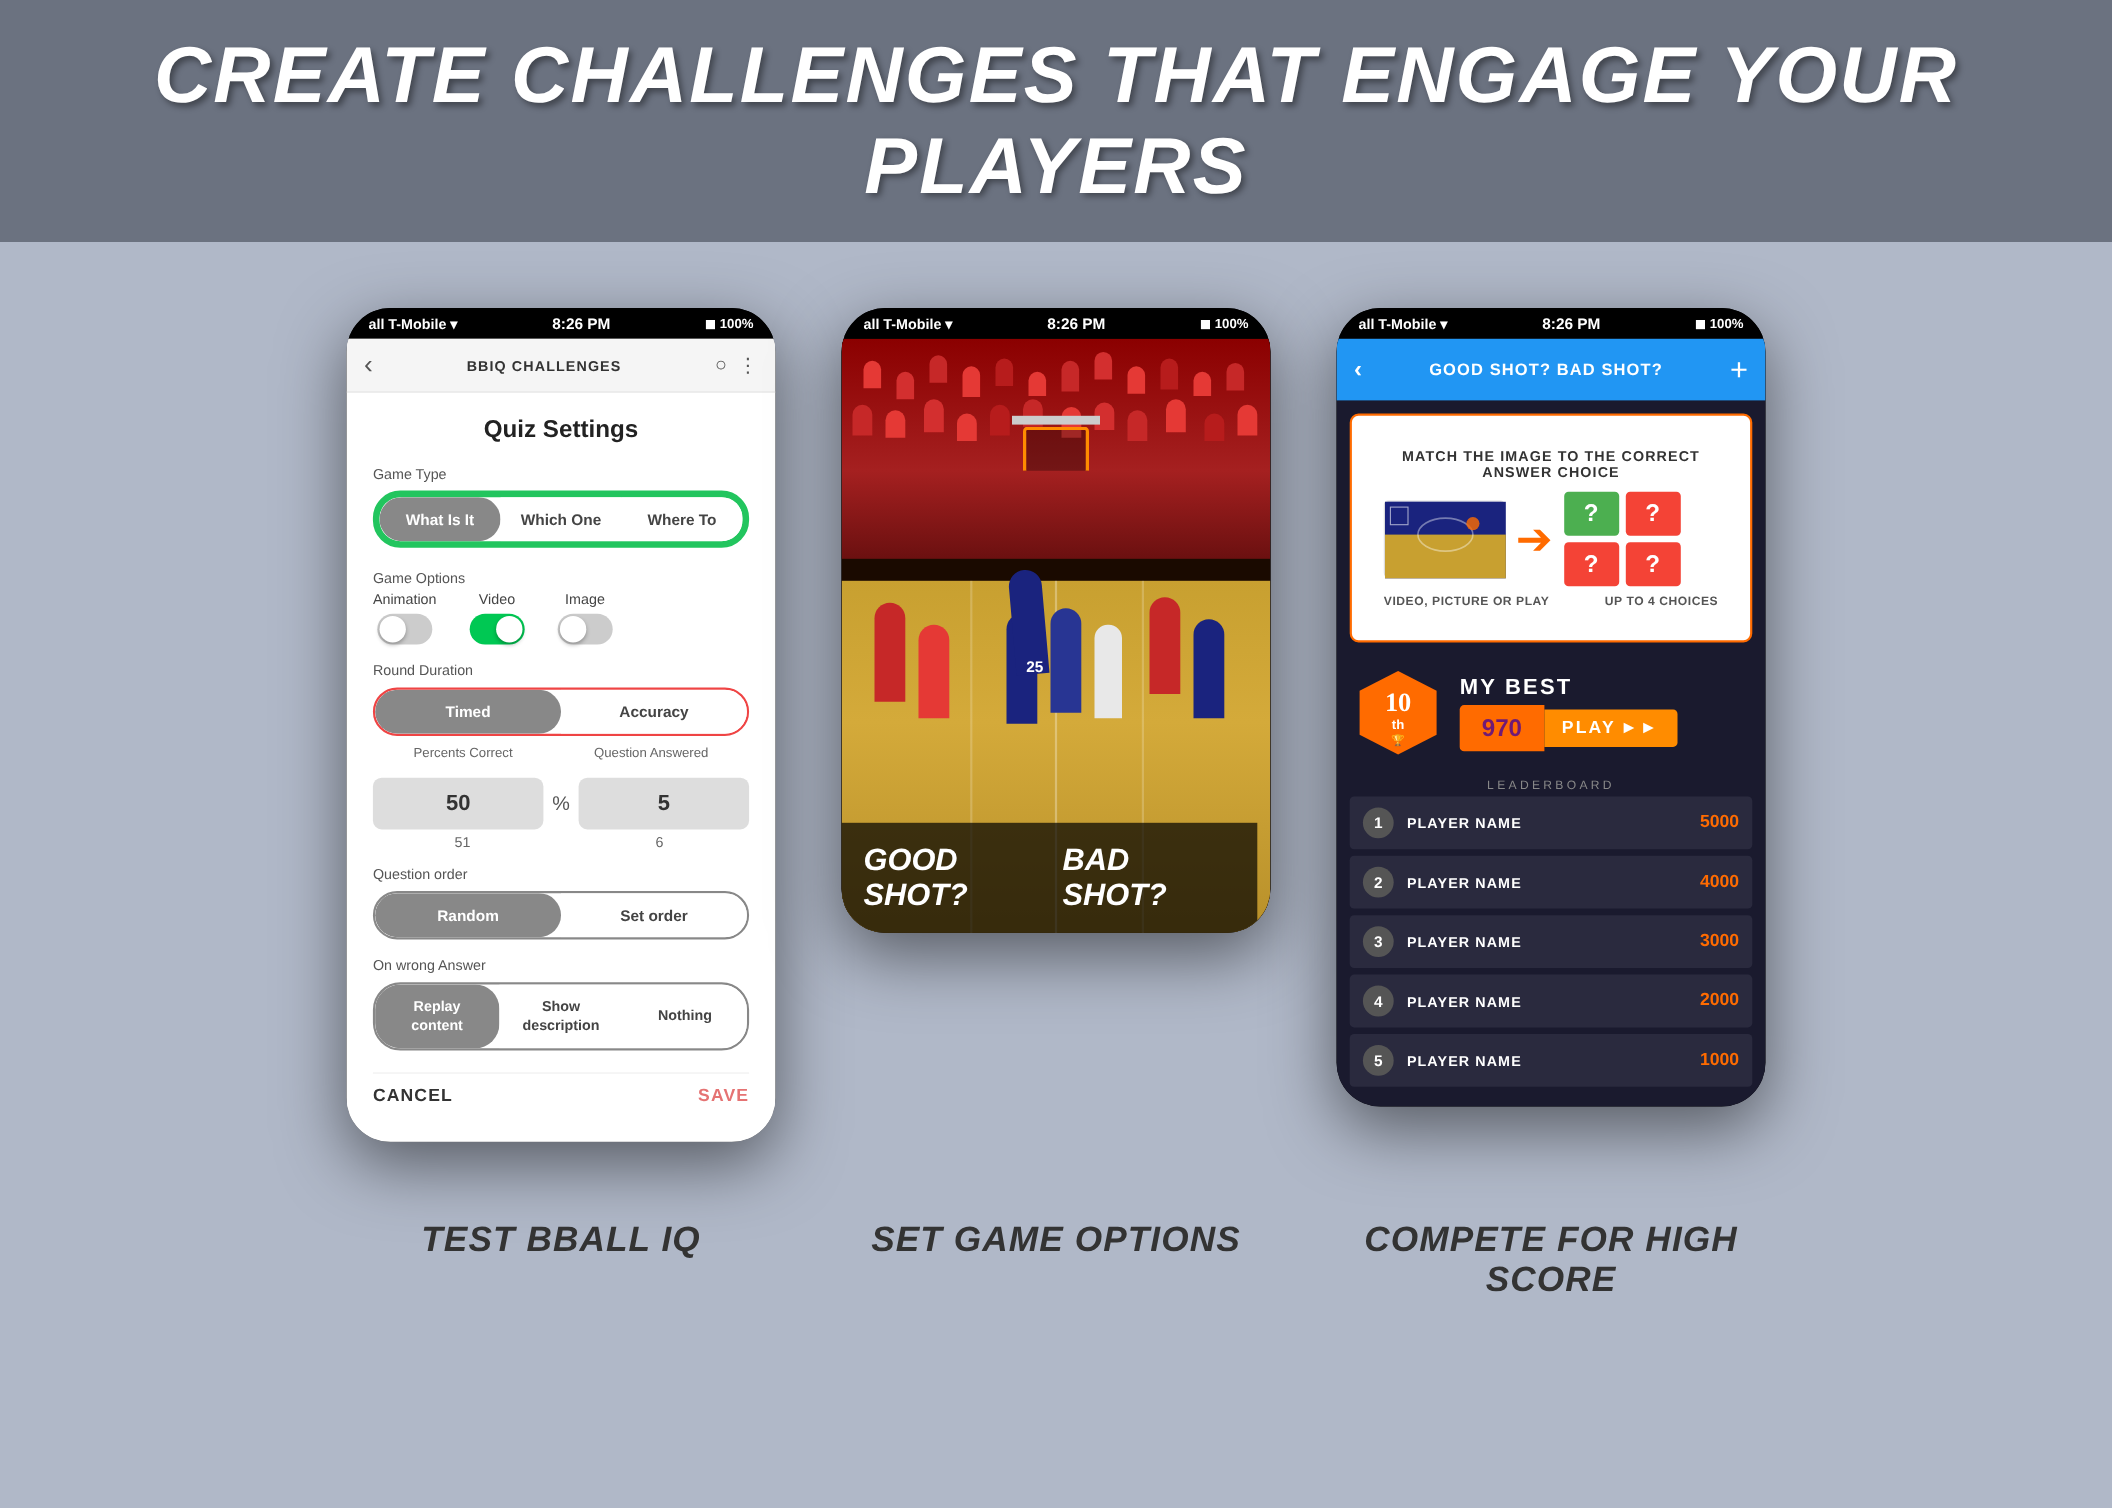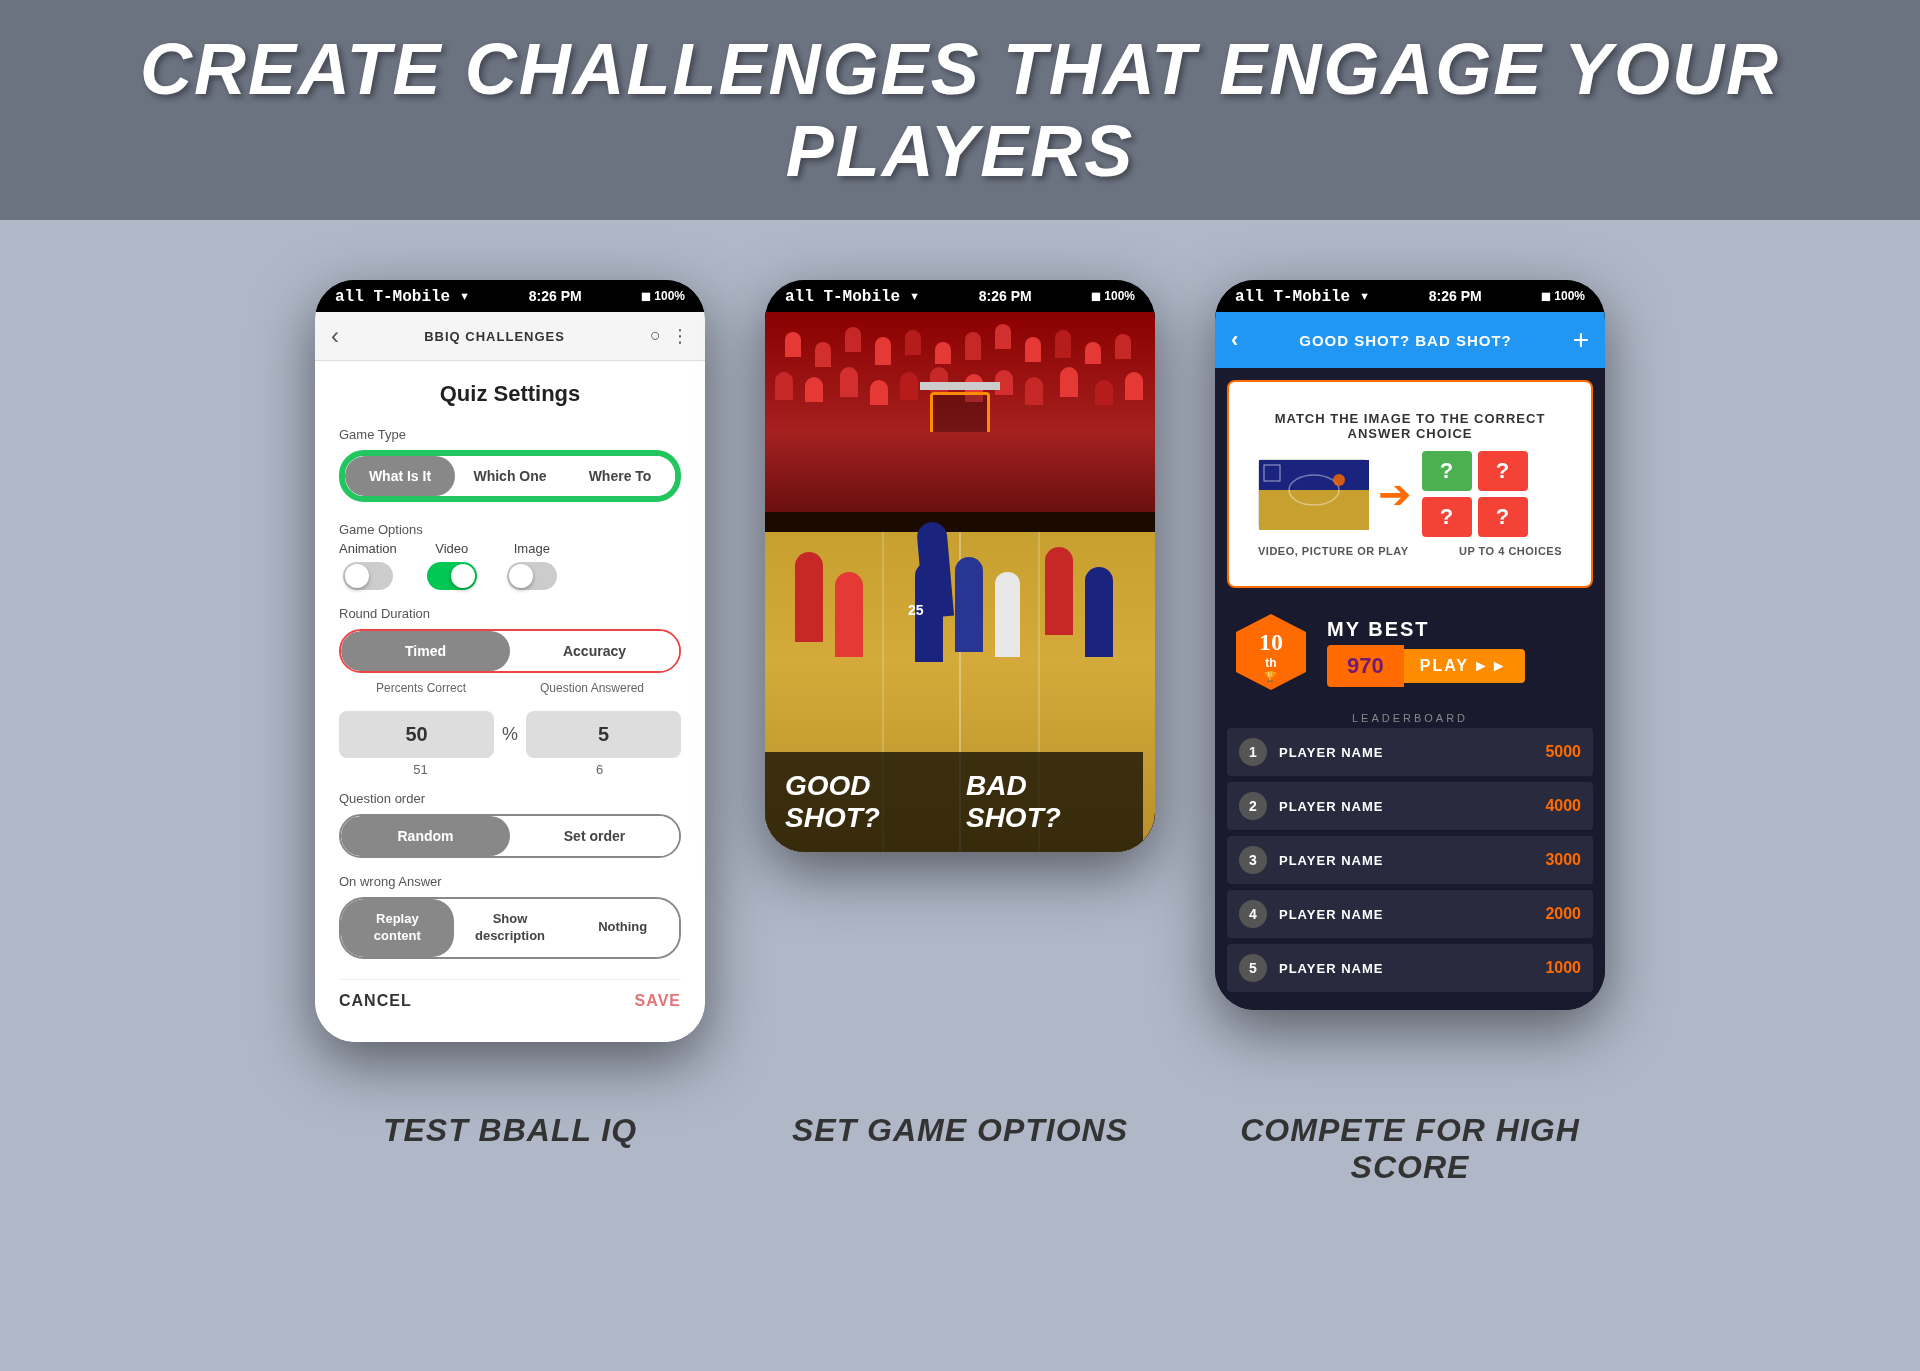--- a/index.html
+++ b/index.html
@@ -51,21 +51,21 @@
     .status-bar {
       background: black;
       display: flex;
       justify-content: space-between;
       align-items: center;
       padding: 6px 20px;
       font-size: 13px;
       color: white;
       font-weight: 600;
     }
-    .status-left { font-size: 16px; font-family: Liberation Mono, monospace; }
+    .status-left { font-size: 13px; }
     .status-center { font-size: 14px; font-weight: 600; }
     .status-right { font-size: 12px; }
 
     
     .phone1-screen {
       background: white;
       padding: 0;
     }
     .phone1-nav {
       background: #f5f5f5;
@@ -741,21 +741,21 @@
           <div style="position:absolute;top:15px;left:280px;width:28px;height:88px;background:#c62828;border-radius:14px 14px 0 0;"></div>
 
           <div style="position:absolute;top:30px;left:150px;width:28px;height:100px;background:#1a237e;border-radius:14px 14px 0 0;"></div>
           <div style="position:absolute;top:25px;left:190px;width:28px;height:95px;background:#283593;border-radius:14px 14px 0 0;"></div>
           <div style="position:absolute;top:35px;left:320px;width:28px;height:90px;background:#1a237e;border-radius:14px 14px 0 0;"></div>
 
           <div style="position:absolute;top:40px;left:230px;width:25px;height:85px;background:#e8e8e8;border-radius:12px 12px 0 0;"></div>
 
           <div style="position:absolute;top:-10px;left:155px;width:30px;height:95px;background:#1a237e;border-radius:15px 15px 0 0;transform:rotate(-5deg);"></div>
 
-          <div style="position:absolute;top:70px;left:143px;color:white;font-size:14px;font-weight:900;">25</div>
+          <div style="position:absolute;top:70px;left:168px;color:white;font-size:14px;font-weight:900;">25</div>
         </div>
       </div>
 
       <div class="overlay-text">
         <span class="overlay-choice">GOOD SHOT?</span>
         <span class="overlay-choice">BAD SHOT?</span>
       </div>
     </div>
   </div>
 

